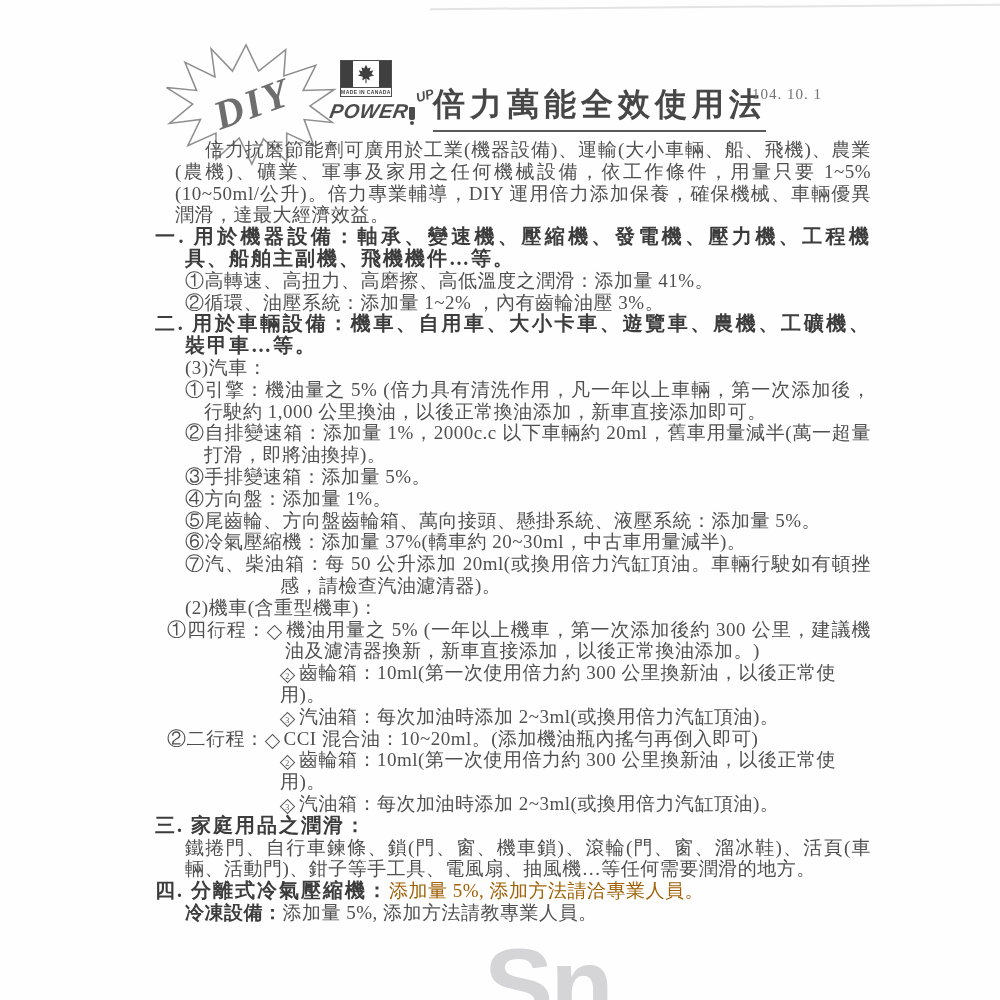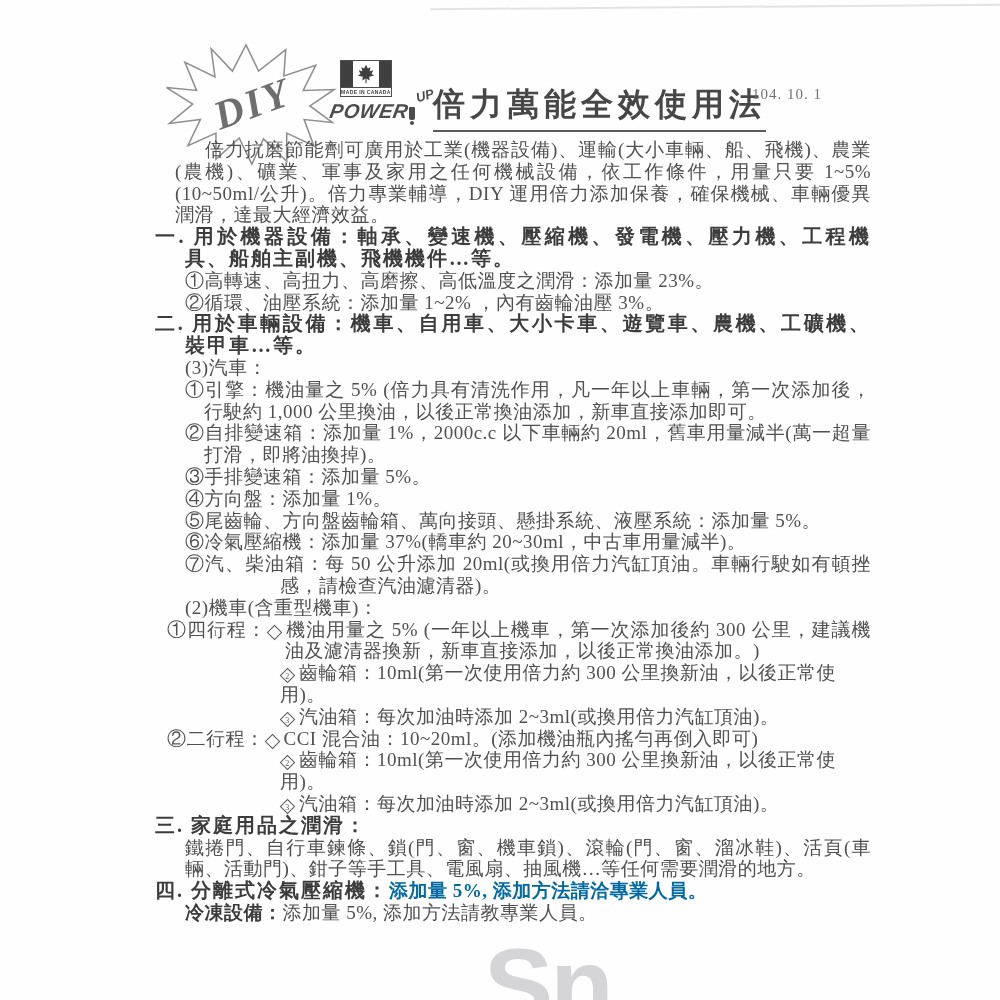--- a/index.html
+++ b/index.html
@@ -41,21 +41,21 @@
     letter-spacing:5px; color:#474747; border-bottom:2px solid #5a5a5a; padding-bottom:3px;margin-left:9px;
   }
   .docdate { position:absolute; left:752px; top:86px; font-size:15px;
     color:#737373; letter-spacing:1px; }
   
   .body { position:absolute; left:155px; top:139px; width:716px;
     font-size:19px; line-height:21.8px; letter-spacing:.5px; }
   .p   { text-indent:30px; text-align:justify;margin-left:20px; }
   .h   { font-weight:bold; color:#3c3c3c; padding-left:30px; text-indent:-30px;
          font-size:20px; letter-spacing:2px; text-align:justify; }
-  .h .nr { font-weight:bold; color:#0369a1; font-size:19px; letter-spacing:.5px; }
+  .h .nr { font-weight:normal; color:#a16207; font-size:19px; letter-spacing:.5px; }
   .ind { margin-left:30px; text-align:justify; }
   .ind b { color:#3c3c3c; }
   .item  { margin-left:30px; padding-left:19px; text-indent:-19px; text-align:justify; }
   .item7 { margin-left:30px; padding-left:95px; text-indent:-95px; text-align:justify; }
   .fs    { margin-left:12px; padding-left:118px; text-indent:-118px; text-align:justify; }
   .sub   { margin-left:125px; }
   .dm { display:inline-block; width:11px; height:11px; border:1px solid #585858;
         transform:rotate(45deg); margin:0 6px 0 2px; position:relative; top:0px; }
   .dm i { display:block; width:11px; height:11px; transform:rotate(-45deg);
         font-style:normal; font-size:8px; line-height:11px; text-align:center; color:#585858; }
@@ -96,21 +96,21 @@
     </div>
   </div>
 
   <div class="title">倍力萬能全效使用法</div>
   <div class="docdate">104. 10. 1</div>
 
   <div class="body">
     <p class="p">倍力抗磨節能劑可廣用於工業(機器設備)、運輸(大小車輛、船、飛機)、農業(農機)、礦業、軍事及家用之任何機械設備，依工作條件，用量只要 1~5%(10~50ml/公升)。倍力專業輔導，DIY 運用倍力添加保養，確保機械、車輛優異潤滑，達最大經濟效益。</p>
 
     <p class="h">一. 用於機器設備：軸承、變速機、壓縮機、發電機、壓力機、工程機具、船舶主副機、飛機機件…等。</p>
-    <p class="item">①高轉速、高扭力、高磨擦、高低溫度之潤滑：添加量 23%。</p>
+    <p class="item">①高轉速、高扭力、高磨擦、高低溫度之潤滑：添加量 41%。</p>
     <p class="item">②循環、油壓系統：添加量 1~2% ，內有齒輪油壓 3%。</p>
 
     <p class="h">二. 用於車輛設備：機車、自用車、大小卡車、遊覽車、農機、工礦機、裝甲車…等。</p>
     <p class="ind">(3)汽車：</p>
     <p class="item">①引擎：機油量之 5% (倍力具有清洗作用，凡一年以上車輛，第一次添加後，行駛約 1,000 公里換油，以後正常換油添加，新車直接添加即可。</p>
     <p class="item">②自排變速箱：添加量 1%，2000c.c 以下車輛約 20ml，舊車用量減半(萬一超量打滑，即將油換掉)。</p>
     <p class="item">③手排變速箱：添加量 5%。</p>
     <p class="item">④方向盤：添加量 1%。</p>
     <p class="item">⑤尾齒輪、方向盤齒輪箱、萬向接頭、懸掛系統、液壓系統：添加量 5%。</p>
     <p class="item">⑥冷氣壓縮機：添加量 37%(轎車約 20~30ml，中古車用量減半)。</p>

